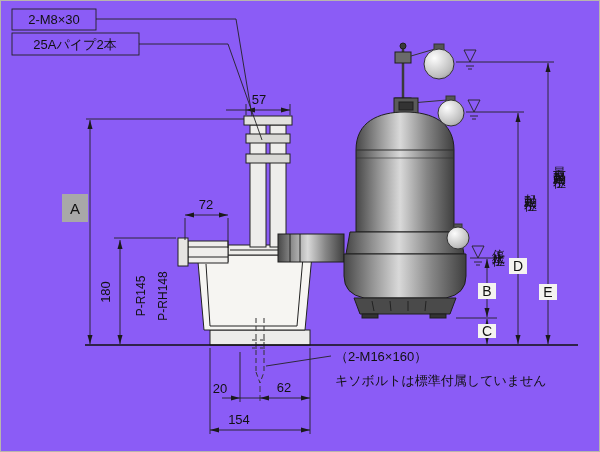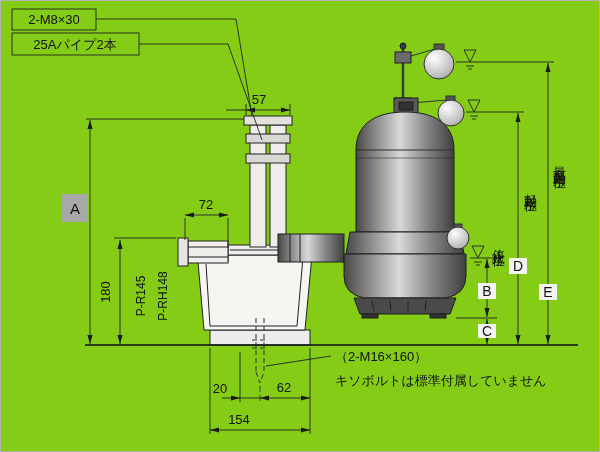--- a/index.html
+++ b/index.html
@@ -1,17 +1,17 @@
 <!DOCTYPE html>
 <html><head>
 <meta charset="utf-8">
 <style>
   html,body{margin:0;padding:0;background:#e9e7e3;}
   .stage{
-    position:relative;width:600px;height:452px;background:#84cc16;
+    position:relative;width:600px;height:452px;background:#8b5cf6;
     font-family:"Liberation Sans",sans-serif;overflow:hidden;
     box-shadow:inset 0 0 0 1px #b8b5ae;
   }
   .stage svg{position:absolute;left:0;top:0;}
   svg text{font-family:"Liberation Sans",sans-serif;font-size:13px;fill:#111;}
   svg text.dim{font-size:13px;}
   svg text.lab{font-size:14px;}
   svg text.big{font-size:15px;}
   svg text.mod{font-size:12px;}
   .vtext{

